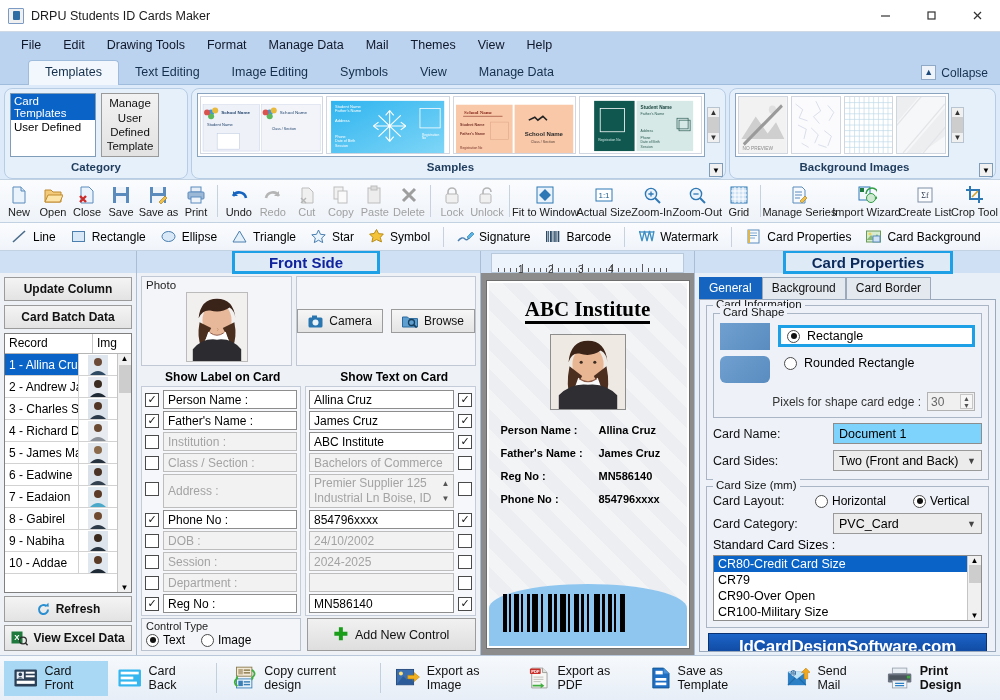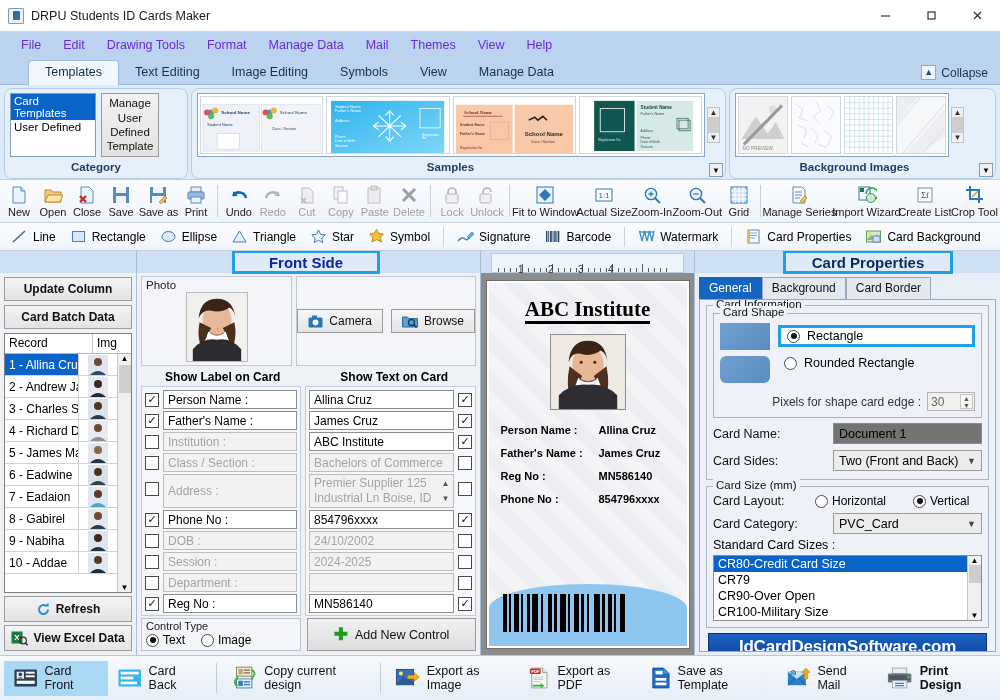--- a/index.html
+++ b/index.html
@@ -23,21 +23,21 @@
                    border-radius:1px; }
   .tb-title { font-size:12.5px; color:#1b1b1b; flex:1; }
   .tb-btns { display:flex; height:28px; }
   .tb-btn { width:46px; height:28px; display:flex; align-items:center; justify-content:center;
             font-size:13px; color:#333; }
   .tb-btn svg { display:block; }
 
   
   .menubar { height:26px; background:#bcd3ef; display:flex; align-items:center;
              padding-left:10px; gap:0px; }
-  .menu-item { padding:4px 11px; font-size:12.5px; color:#6d28d9; }
+  .menu-item { padding:4px 11px; font-size:12.5px; color:#0f172a; }
 
   
   .ribtabs { height:26px; background:#bcd3ef; display:flex; align-items:flex-end;
              padding-left:28px; position:relative; }
   .ribtab { padding:4px 16px 5px; font-size:12.5px; color:#132f4c; }
   .ribtab.active { background:#f2f7fd; border:1px solid #9fbcdc; border-bottom:none;
                    border-radius:4px 4px 0 0; margin-bottom:-1px; padding-bottom:6px; }
   .collapse-box { position:absolute; right:12px; bottom:4px; display:flex;
                   align-items:center; gap:5px; font-size:12px; color:#14314f; }
   .collapse-ico { width:15px; height:15px; border:1px solid #8fa9c6; background:#eef3fa;
@@ -240,21 +240,21 @@
               margin-top:9px; font-size:12px; color:#333; }
   .spin { width:48px; height:19px; border:1px solid #b2b2b2; background:#f0f0f0;
           display:flex; align-items:center; padding:0 3px; font-size:12px; color:#666;
           position:relative; }
   .spin .arrows { position:absolute; right:1px; top:1px; bottom:1px; width:13px;
                   border:1px solid #c7c7c7; background:#f6f6f6; display:flex;
                   flex-direction:column; justify-content:space-around; align-items:center;
                   font-size:7px; color:#555; }
   .prow { display:flex; align-items:center; margin-bottom:6px; gap:24px; }
   .plbl { width:96px; font-size:12.5px; color:#111; }
-  .pinput { flex:1; height:21px; border:1px solid #8d8d8d; background:#737373;
+  .pinput { flex:1; height:21px; border:1px solid #8d8d8d; background:#7dd3fc;
             font-size:12.5px; padding:1px 5px; display:flex; align-items:center; }
   .pselect { flex:1; height:21px; border:1px solid #9a9a9a; background:#ececec;
              font-size:12.5px; padding:1px 5px; display:flex; align-items:center;
              justify-content:space-between; }
   .chev { font-size:9px; color:#444; }
   .layout-row { display:flex; align-items:center; gap:6px; margin-bottom:5px; }
   .sizelist { border:1px solid #8d8d8d; background:#fff; height:66px; display:flex;
               overflow:hidden; }
   .sizelist .items { flex:1; }
   .sizelist .it { font-size:12.5px; padding:1px 4px; }

